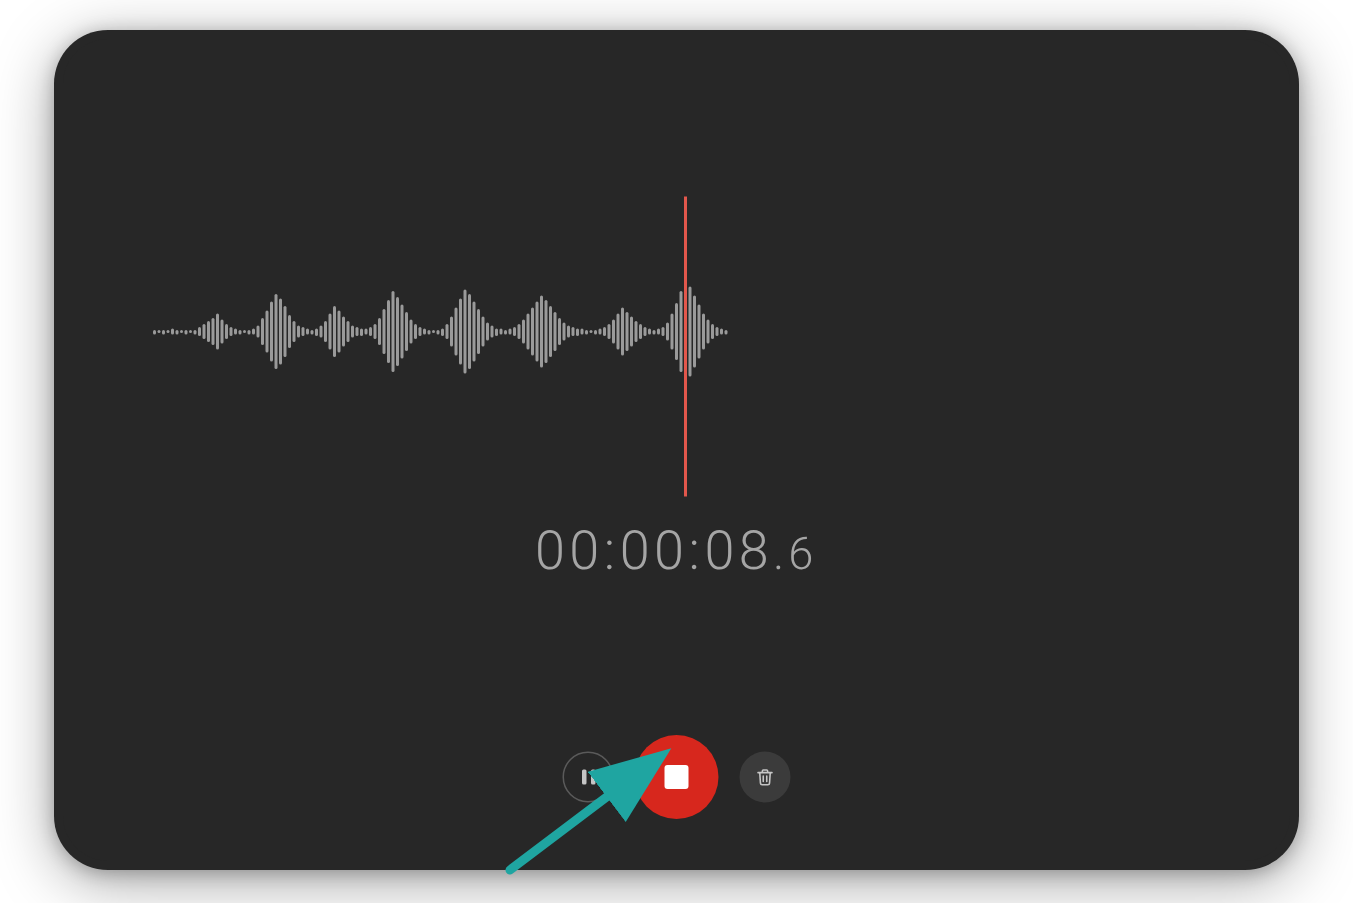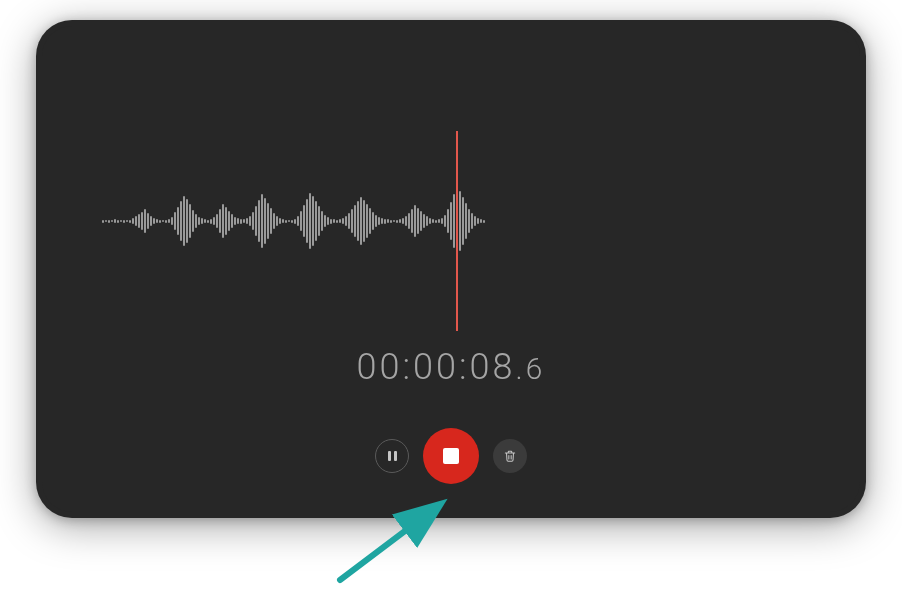--- a/index.html
+++ b/index.html
@@ -13,21 +13,21 @@
       background: #ffffff;
       font-family: -apple-system, BlinkMacSystemFont, "Segoe UI", Roboto, sans-serif;
       position: relative;
       overflow: hidden;
     }
     .window {
       position: absolute;
       top: 20px;
       left: 36px;
       width: 830px;
-      height: 498px;
+      height: 560px;
       background: #272727;
       border-radius: 36px;
       box-shadow: 0 8px 40px rgba(0,0,0,0.35), 0 2px 12px rgba(0,0,0,0.25);
       overflow: hidden;
     }
     .inner {
       position: absolute;
       top: 6px;
       left: 6px;
       right: 6px;

